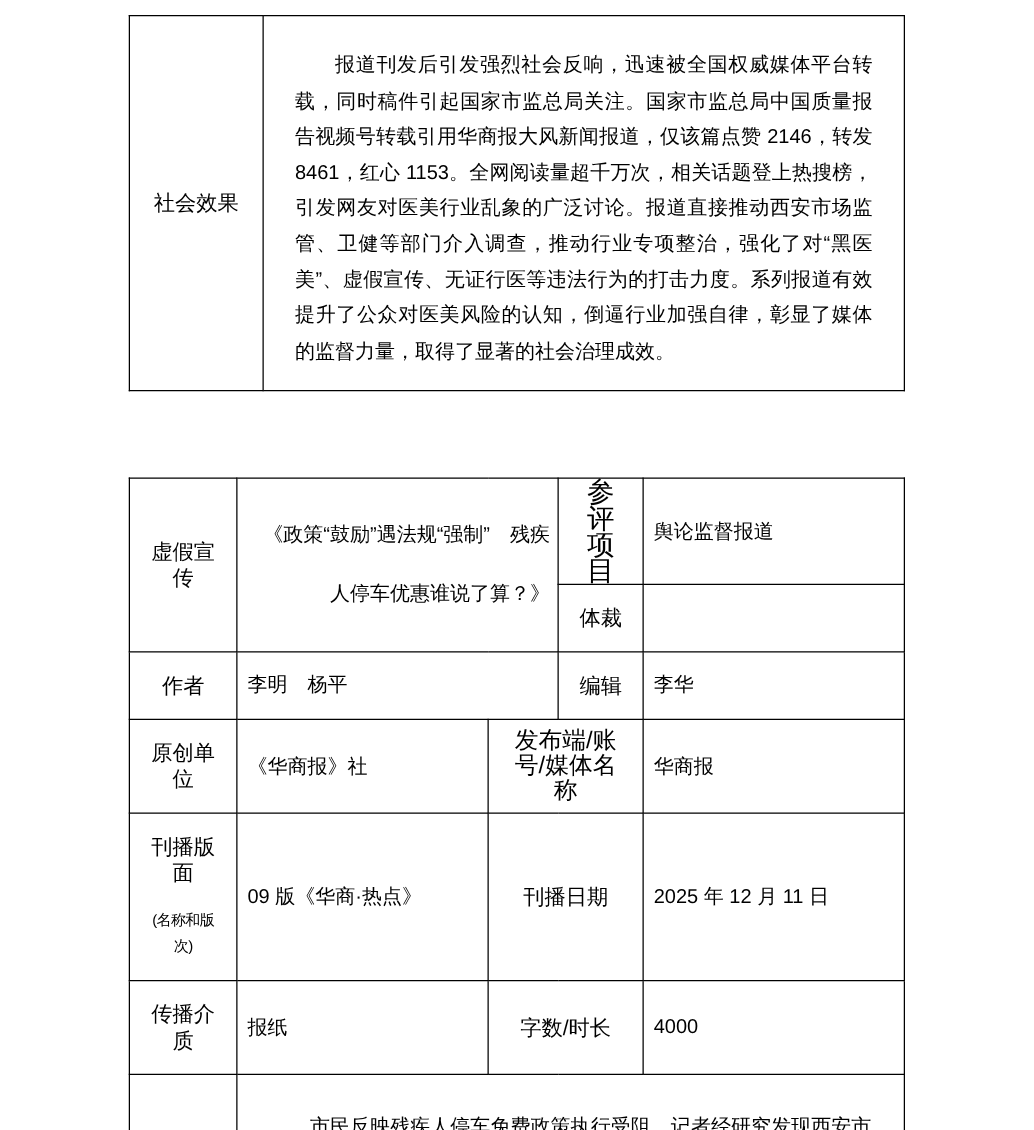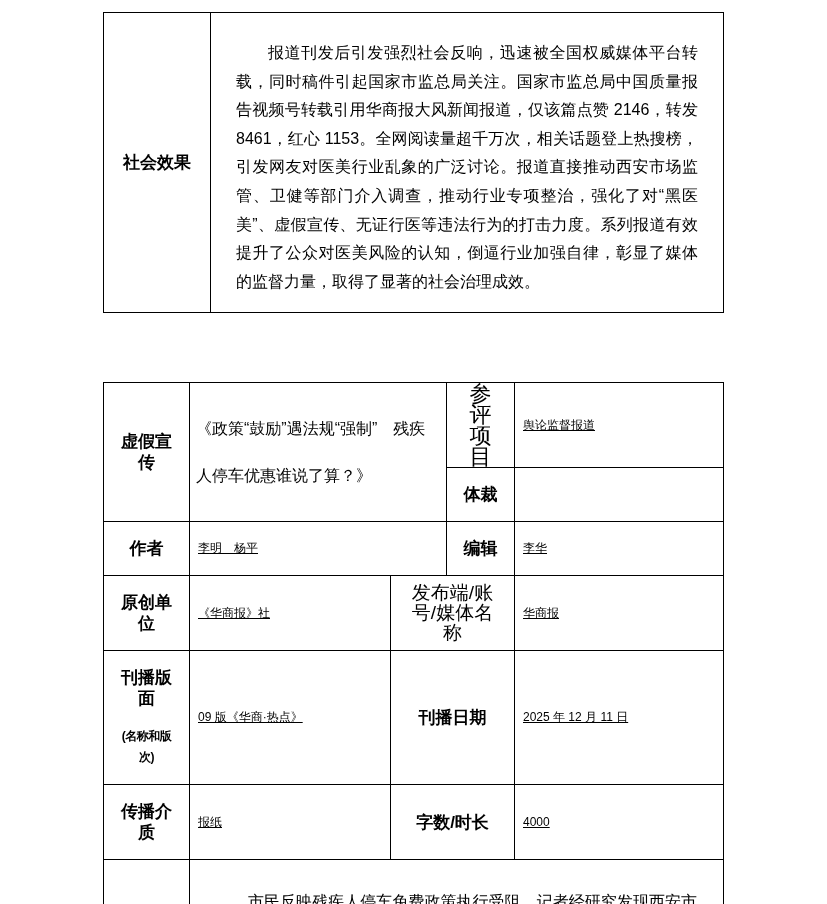--- a/index.html
+++ b/index.html
@@ -7,28 +7,28 @@
     position:relative;width:827px;height:904px;background:#ffffff;
     font-family:"Liberation Sans","DejaVu Sans",sans-serif;color:#000000;
     overflow:hidden;
   }
   table{border-collapse:collapse;table-layout:fixed;}
   td{border:1px solid #000;padding:16px;}
   .t1{position:absolute;left:103px;top:12px;}
   .t2{position:absolute;left:103px;top:382px;}
   .label{
     text-align:center;vertical-align:middle;
-    font-size:17px;line-height:21px;font-weight:bold;
+    font-size:17px;line-height:21px;
   }
   .label .sub{display:block;font-size:12px;letter-spacing:-0.5px;margin-top:17px;}
   .label .sub2{display:block;font-size:15px;margin-top:7px;}
   .cat-label{padding:0 15px;font-size:22px;line-height:21px;text-align:center;vertical-align:middle;}
   .mid-label{padding:0 12px;font-size:19px;line-height:20px;text-align:center;vertical-align:middle;}
-  .val{font-size:12px;padding:0 8px;vertical-align:middle;text-align:left;text-decoration:underline;}
-  .title-cell{text-align:left;vertical-align:middle;font-size:16px;line-height:47px;padding:16px 6px;}
+  .val{font-size:16px;padding:0 8px;vertical-align:middle;text-align:left;}
+  .title-cell{text-align:right;vertical-align:middle;font-size:16px;line-height:47px;padding:16px 6px;}
   .para-cell{vertical-align:top;}
   .para1{
     font-size:16px;line-height:28.6px;padding:10px 9px 0 9px;
     text-indent:2em;text-align:justify;
   }
   .para2{
     font-size:16px;line-height:35px;padding:8px 10px 0 10px;
     text-indent:2em;text-align:justify;
   }
 </style>

